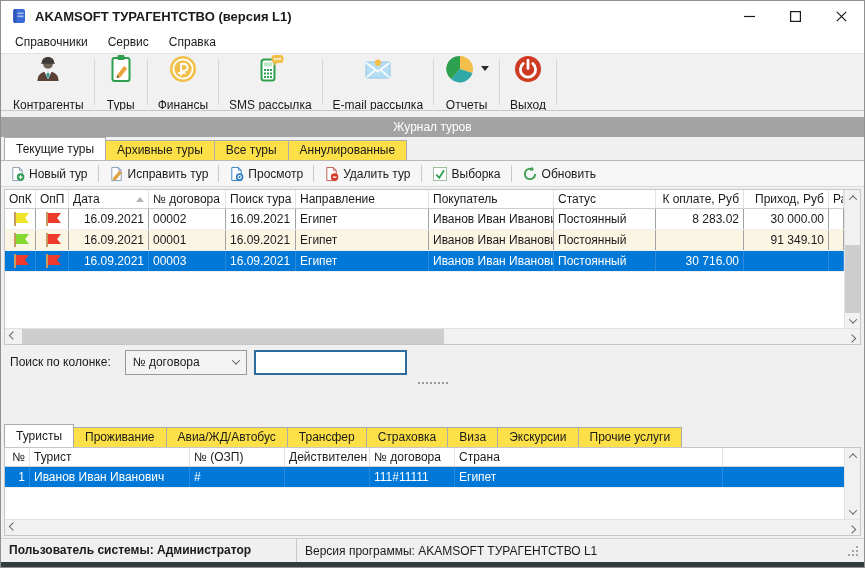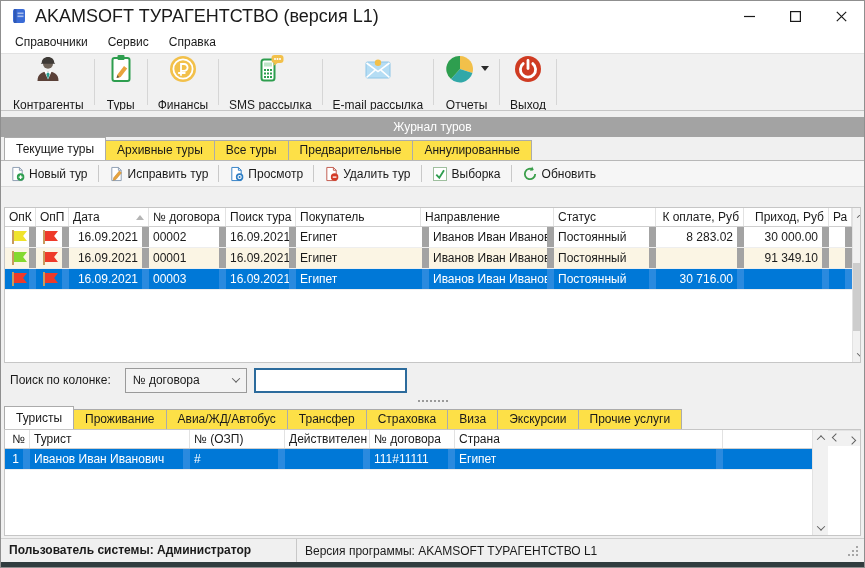--- a/index.html
+++ b/index.html
@@ -4,60 +4,60 @@
 <style>
   * { box-sizing: border-box; margin: 0; padding: 0; cursor: default; }
   html,body { width:865px; height:568px; }
   body { font-family:"Liberation Sans",sans-serif; font-size:12px; color:#1a1a1a; background:#fff; }
 
   .window { width:865px; height:568px; border:1px solid #8f8f8f; background:#f0f0f0;
             display:flex; flex-direction:column; overflow:hidden; }
 
   
   .titlebar { height:30px; background:#fff; display:flex; align-items:center; padding-left:10px; gap:8px; flex:0 0 auto; }
-  .title-text { font-size:18px; }
+  .title-text { font-size:13px;font-weight:bold; }
   .win-controls { margin-left:auto; display:flex; height:100%; }
   .wbtn { width:46px; height:100%; display:flex; align-items:center; justify-content:center; }
 
   
   .menubar { height:22px; background:#fff; display:flex; align-items:center; padding-left:4px; flex:0 0 auto; }
   .menu-item { padding:0 10px; line-height:22px; }
 
   
   .toolbar { height:57px; background:#f1f1f1; border-top:1px solid #e2e2e2; display:flex; align-items:stretch; padding-left:2px; flex:0 0 auto; }
   .tbtn { display:flex; flex-direction:column; align-items:center; justify-content:center; gap:13px; padding:3px 10px; }
   .tbtn .ticon-row { display:flex; align-items:center; gap:5px; height:32px; }
   .tsep { width:1px; background:#d6d6d6; margin:5px 0; }
   .caret-down { width:0; height:0; border-left:4px solid transparent; border-right:4px solid transparent; border-top:5px solid #2b2b2b; }
   .tb-gap { height:7px; border-top:1px solid #c6c6c6; background:#f0f0f0; flex:0 0 auto; }
 
   
   .graybar { height:20px; background:#a3a3a3; color:#fff; text-align:center; line-height:20px; flex:0 0 auto; }
 
   
   .tabs { display:flex; align-items:flex-end; padding-left:3px; background:#f0f0f0; flex:0 0 auto; }
-  .tabs1 { height:23px; } .tabs2 { height:24px; }
+  .tabs1 { height:23px; } .tabs2 { height:24px;margin-top:36px; }
   .tab { height:20px; line-height:19px; padding:0 11px; border:1px solid #ababab; border-bottom:none; background:#fde047; margin-right:-1px; white-space:nowrap; }
   .tab.active { background:#fff; height:23px; line-height:22px; position:relative; z-index:2; }
 
   
   .toolbar2 { height:27px; background:#f6f6f6; border-top:1px solid #b8b8b8; border-bottom:1px solid #dadada; display:flex; align-items:center; padding:0 3px; flex:0 0 auto; }
   .abtn { display:flex; align-items:center; gap:4px; padding:2px 6px; }
   .asep { width:1px; height:17px; background:#c9c9c9; margin:0 4px; }
 
   
-  .grid { margin:20px 3px 0; border:1px solid #c6c6c6; background:#fff; display:flex; flex-direction:row; overflow:hidden; }
+  .grid { margin:2px 3px 0; border:1px solid #c6c6c6; background:#fff; display:flex; flex-direction:column; overflow:hidden; }
   .grid1 { height:156px; flex:0 0 auto; }
   .grid2 { flex:1 1 auto; margin-top:0; }
   .gtop { flex:1; display:flex; min-height:0; }
   .gmain { flex:1; display:flex; flex-direction:column; overflow:hidden; }
   .ghead { display:flex; height:19px; border-bottom:1px solid #cfcfcf; background:#fff; flex:0 0 auto; }
   .ghead .cell { border-right:1px solid #e2e2e2; padding:0 4px; line-height:18px; white-space:nowrap; overflow:hidden; }
   .grow { display:flex; height:21px; border-bottom:1px solid #eeeeee; flex:0 0 auto; background:#fff; }
-  .grow .cell { border-right:7px solid #a3a3a3; padding:0 4px; line-height:20px; white-space:nowrap; overflow:hidden; }
+  .grow .cell { border-right:1px solid #a3a3a3; padding:0 4px; line-height:20px; white-space:nowrap; overflow:hidden; }
   .grow.alt { background:#fbf5e4; }
   .grow.sel { background:#0078d7; color:#fff; }
   .grow.sel .cell { border-right-color:#2a8adf; border-bottom-color:#0078d7; }
   .grow2.sel { background:#fff; color:#1a1a1a; }
   .grow2.sel .cell { background:#0078d7; color:#fff; border-right-color:#2a8adf; }
   .gempty { flex:1; background:#fff; }
   .flagcell { display:flex; align-items:center; justify-content:center; }
 
   
   .w0{width:31px}.w1{width:33px}.w2{width:80px;text-align:right}.w3{width:77px}.w4{width:70px}
@@ -244,21 +244,20 @@
     <div class="tsep"></div>
   </div>
   <div class="tb-gap"></div>
 
   <div class="graybar">Журнал туров</div>
 
   <div class="tabs tabs1">
     <div class="tab active">Текущие туры</div>
     <div class="tab">Архивные туры</div>
     <div class="tab">Все туры</div>
-    <div class="tab">Предварительные</div>
     <div class="tab">Аннулированные</div>
   </div>
 
   <div class="toolbar2">
     <div class="abtn">
       <svg width="15" height="16" viewBox="0 0 16 16">
         <path d="M3 1h7l3 3v11H3z" fill="#fff" stroke="#8a9bb0"></path>
           <path d="M10 1v3h3" fill="none" stroke="#8a9bb0"></path>
         <circle cx="11.3" cy="11.3" r="4" fill="#2e9e4f"></circle>
           <path d="M11.3 9.3v4M9.3 11.3h4" stroke="#fff" stroke-width="1.4"></path>
@@ -317,22 +316,22 @@
       <div class="gmain">
         <div class="ghead">
           <div class="cell w0">ОпК</div>
           <div class="cell w1">ОпП</div>
           <div class="cell w2">
             <span>Дата</span>
             <span class="sort-up"></span>
           </div>
           <div class="cell w3">№ договора</div>
           <div class="cell w4">Поиск тура с</div>
+          <div class="cell w5">Направление</div>
           <div class="cell w6">Покупатель</div>
-          <div class="cell w5">Направление</div>
           <div class="cell w7">Статус</div>
           <div class="cell w8">К оплате, Руб</div>
           <div class="cell w9">Приход, Руб</div>
           <div class="cell w10">Ра</div>
         </div>
 
         <div class="grow">
           <div class="cell w0 flagcell">
               <span class="flag" data-flag="yellow"></span>
             </div>

